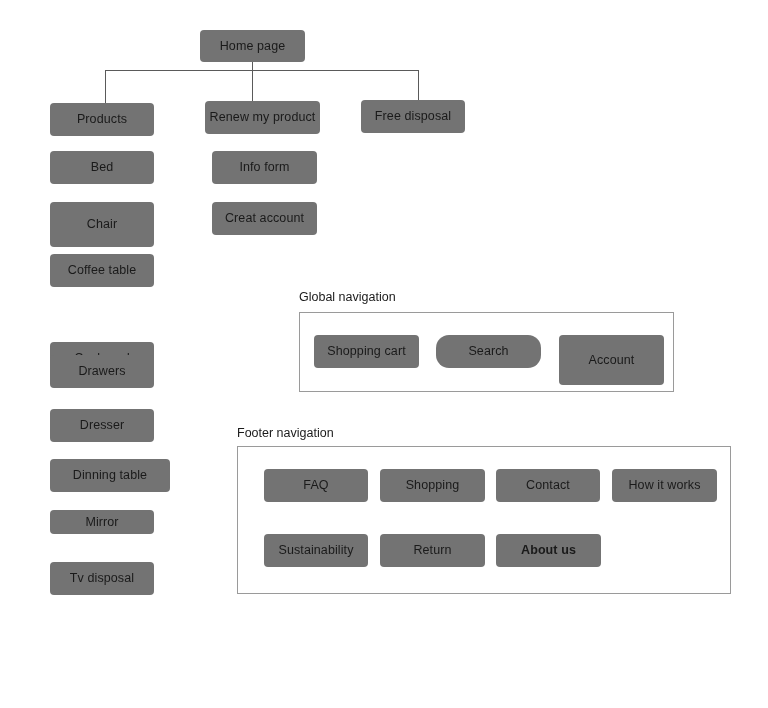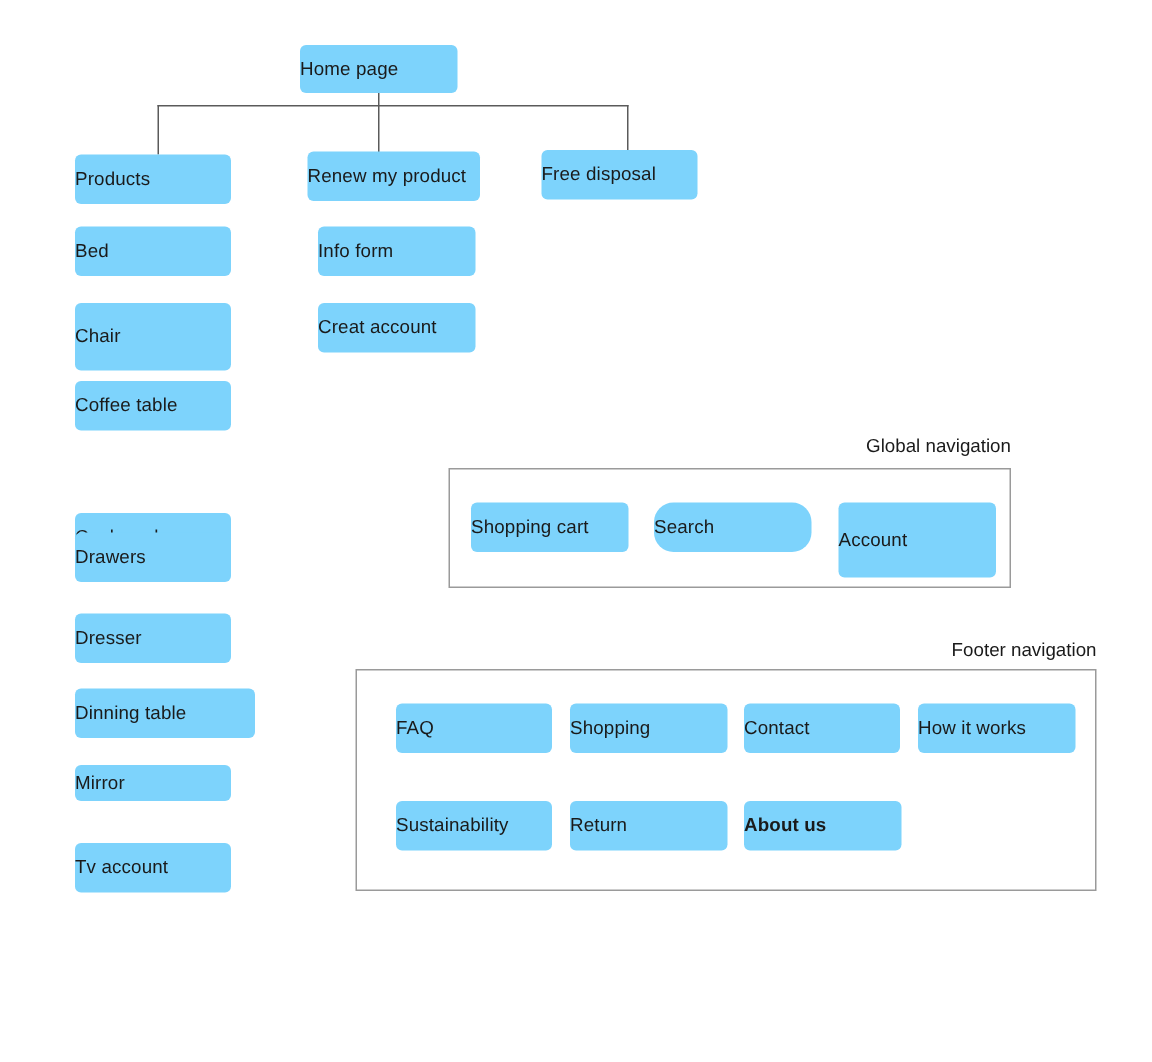--- a/index.html
+++ b/index.html
@@ -19,28 +19,28 @@
   #sitemap-canvas {
     position: absolute;
     left: 0; top: 0;
     width: 768px;
     height: 708px;
   }
 
   
   .node {
     position: absolute;
-    background: #7dd3fc;
+    background: #737373;
     border-radius: 4px;
     color: #1a1a1a;
     font-size: 12.5px;
     line-height: 1;
     display: flex;
     align-items: center;
-    justify-content: flex-start;
+    justify-content: center;
     text-align: center;
     box-sizing: border-box;
     white-space: nowrap;
     letter-spacing: 0.1px;
   }
 
   
   .connector {
     position: absolute;
     background: #5a5a5a;
@@ -48,21 +48,21 @@
   .connector.v { width: 1px; }
   .connector.h { height: 1px; }
 
   
   .group-title {
     position: absolute;
     font-size: 12.5px;
     color: #1a1a1a;
     line-height: 1;
     white-space: nowrap;
-    text-align: right;
+    text-align: left;
   }
   .group-box {
     position: absolute;
     border: 1px solid #9a9a9a;
     background: transparent;
     box-sizing: border-box;
   }
 </style>
 </head>
 <body>
@@ -111,21 +111,21 @@
   <div class="node" style="left:50px; top:409px; width:104px; height:33px;">
     <span>Dresser</span>
   </div>
   <div class="node" style="left:50px; top:459px; width:120px; height:33px;">
     <span>Dinning table</span>
   </div>
   <div class="node" style="left:50px; top:510px; width:104px; height:24px;">
     <span>Mirror</span>
   </div>
   <div class="node" style="left:50px; top:562px; width:104px; height:33px;">
-    <span>Tv account</span>
+    <span>Tv disposal</span>
   </div>
 
   <div class="node" style="left:212px; top:202px; width:105px; height:33px;">
     <span>Creat account</span>
   </div>
   <div class="node" style="left:212px; top:151px; width:105px; height:33px;">
     <span>Info form</span>
   </div>
 
   <div class="group-title" style="left:299px; top:291px; width:375px;">Global navigation</div>

